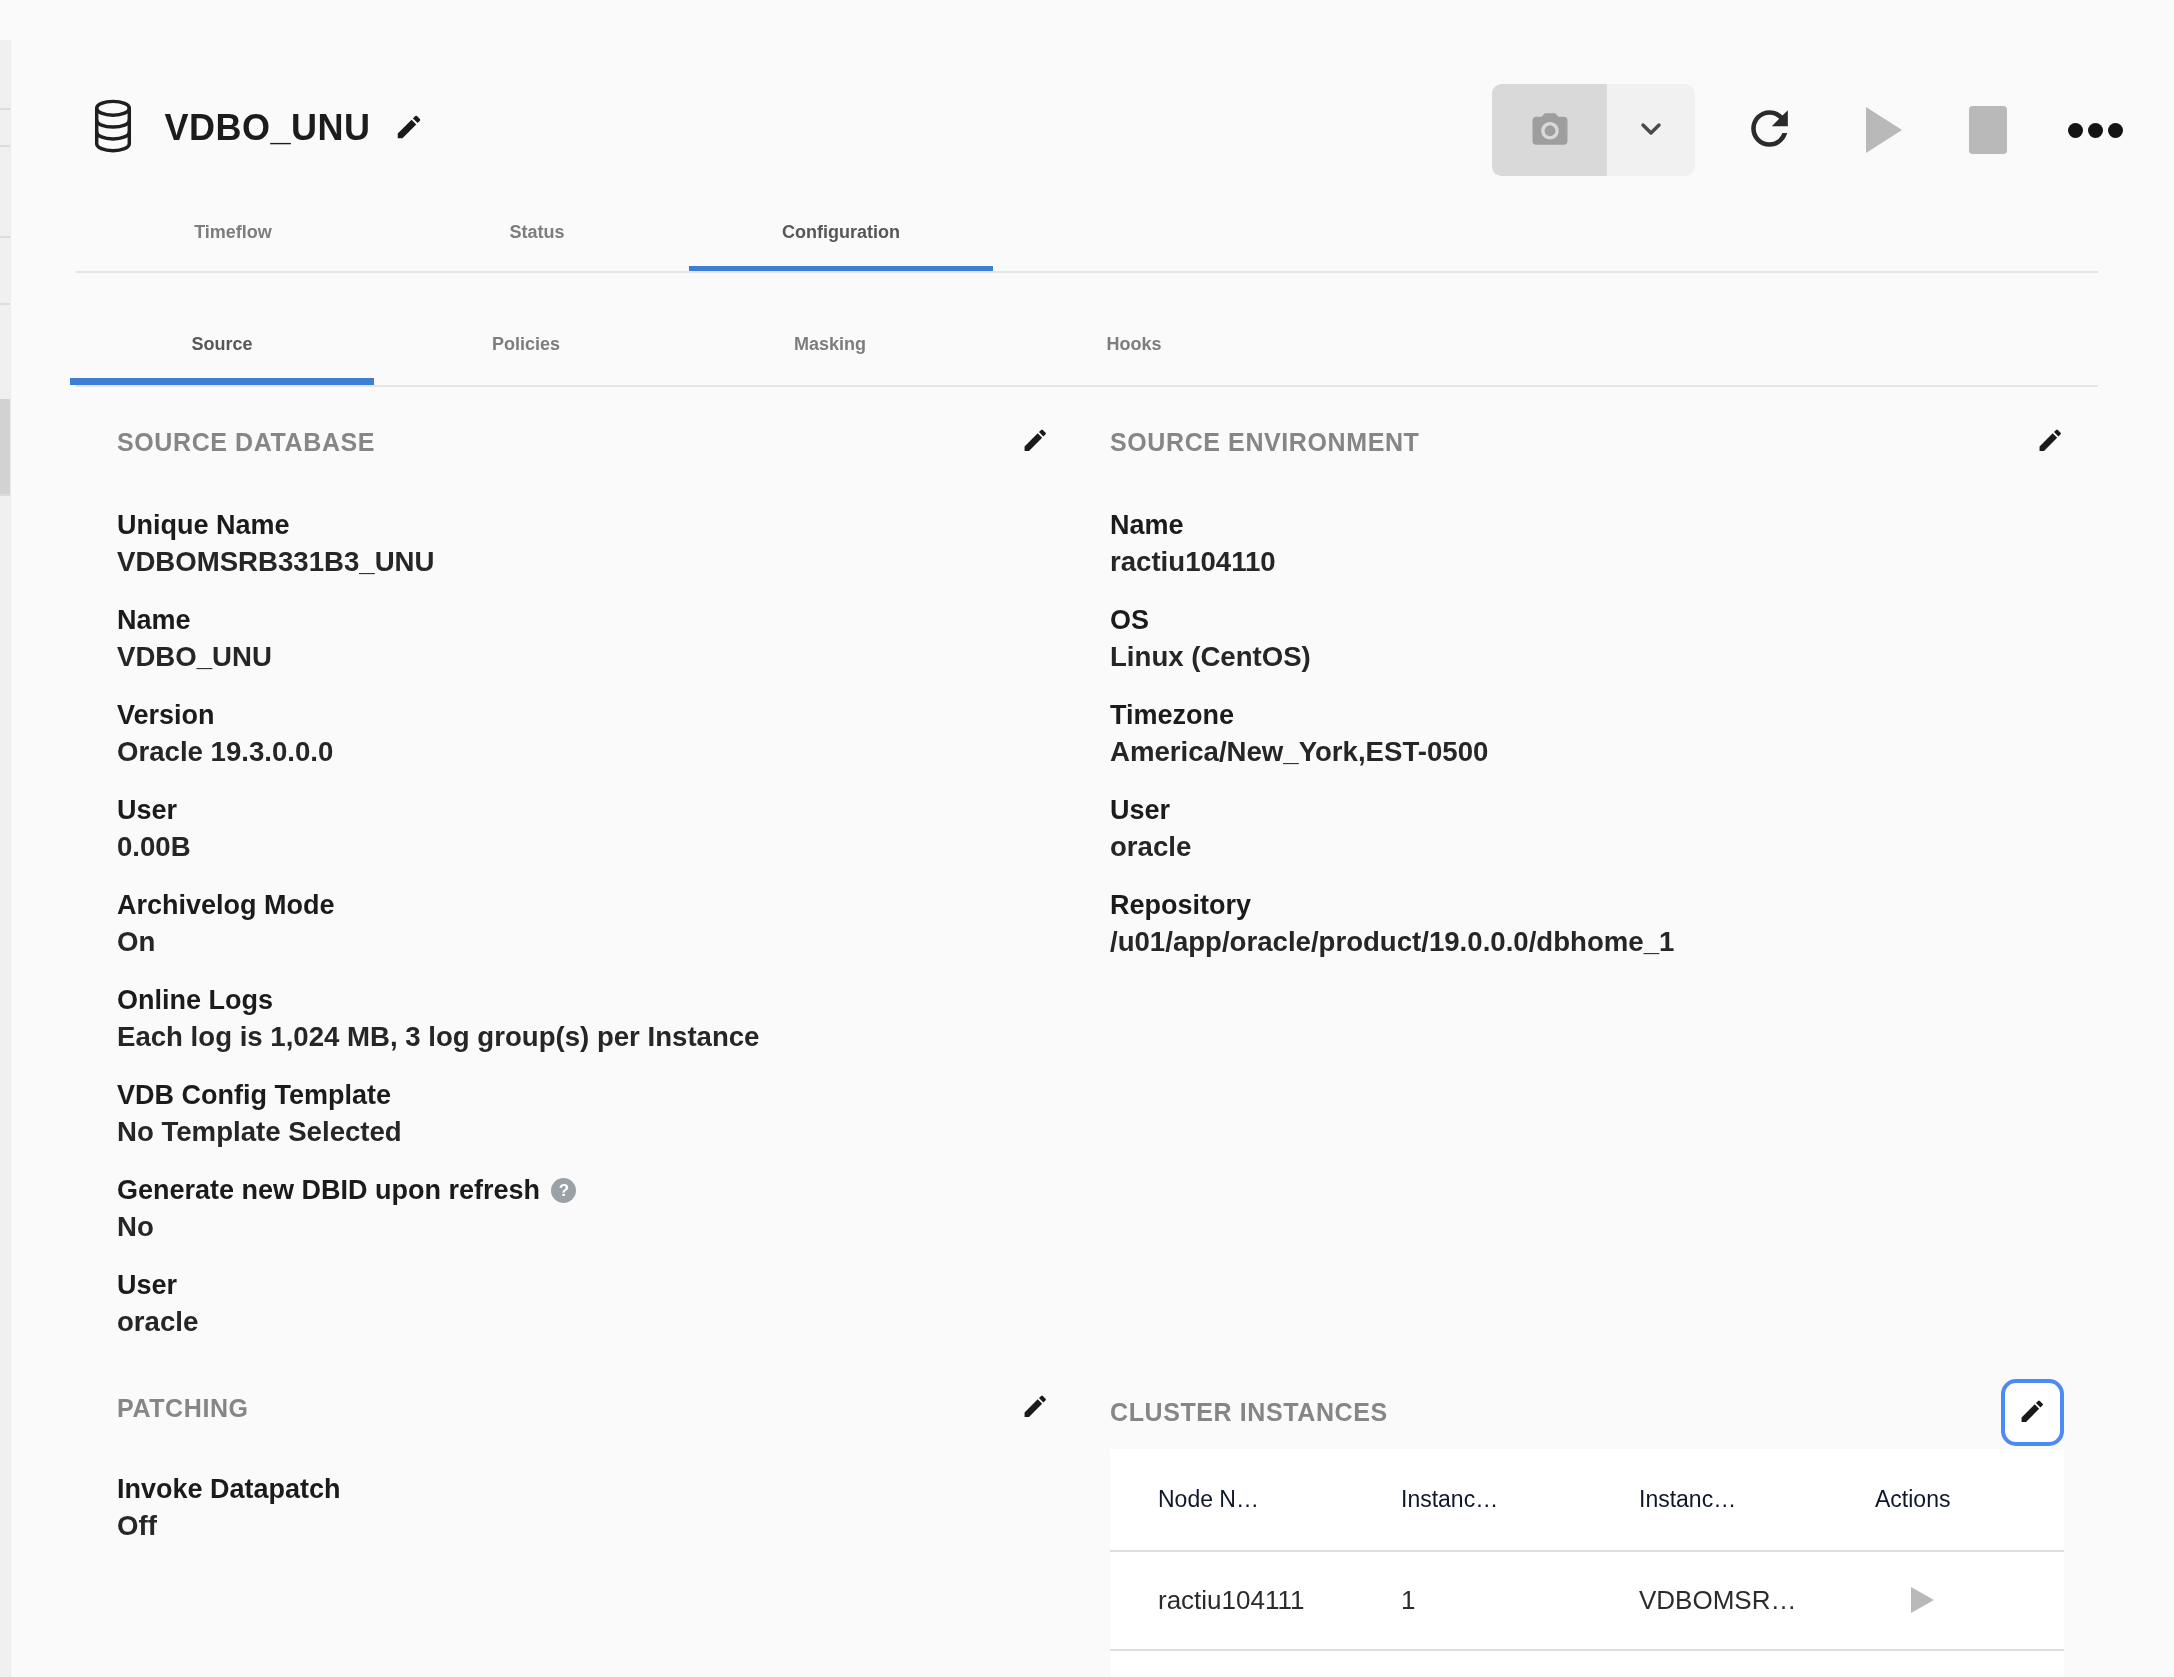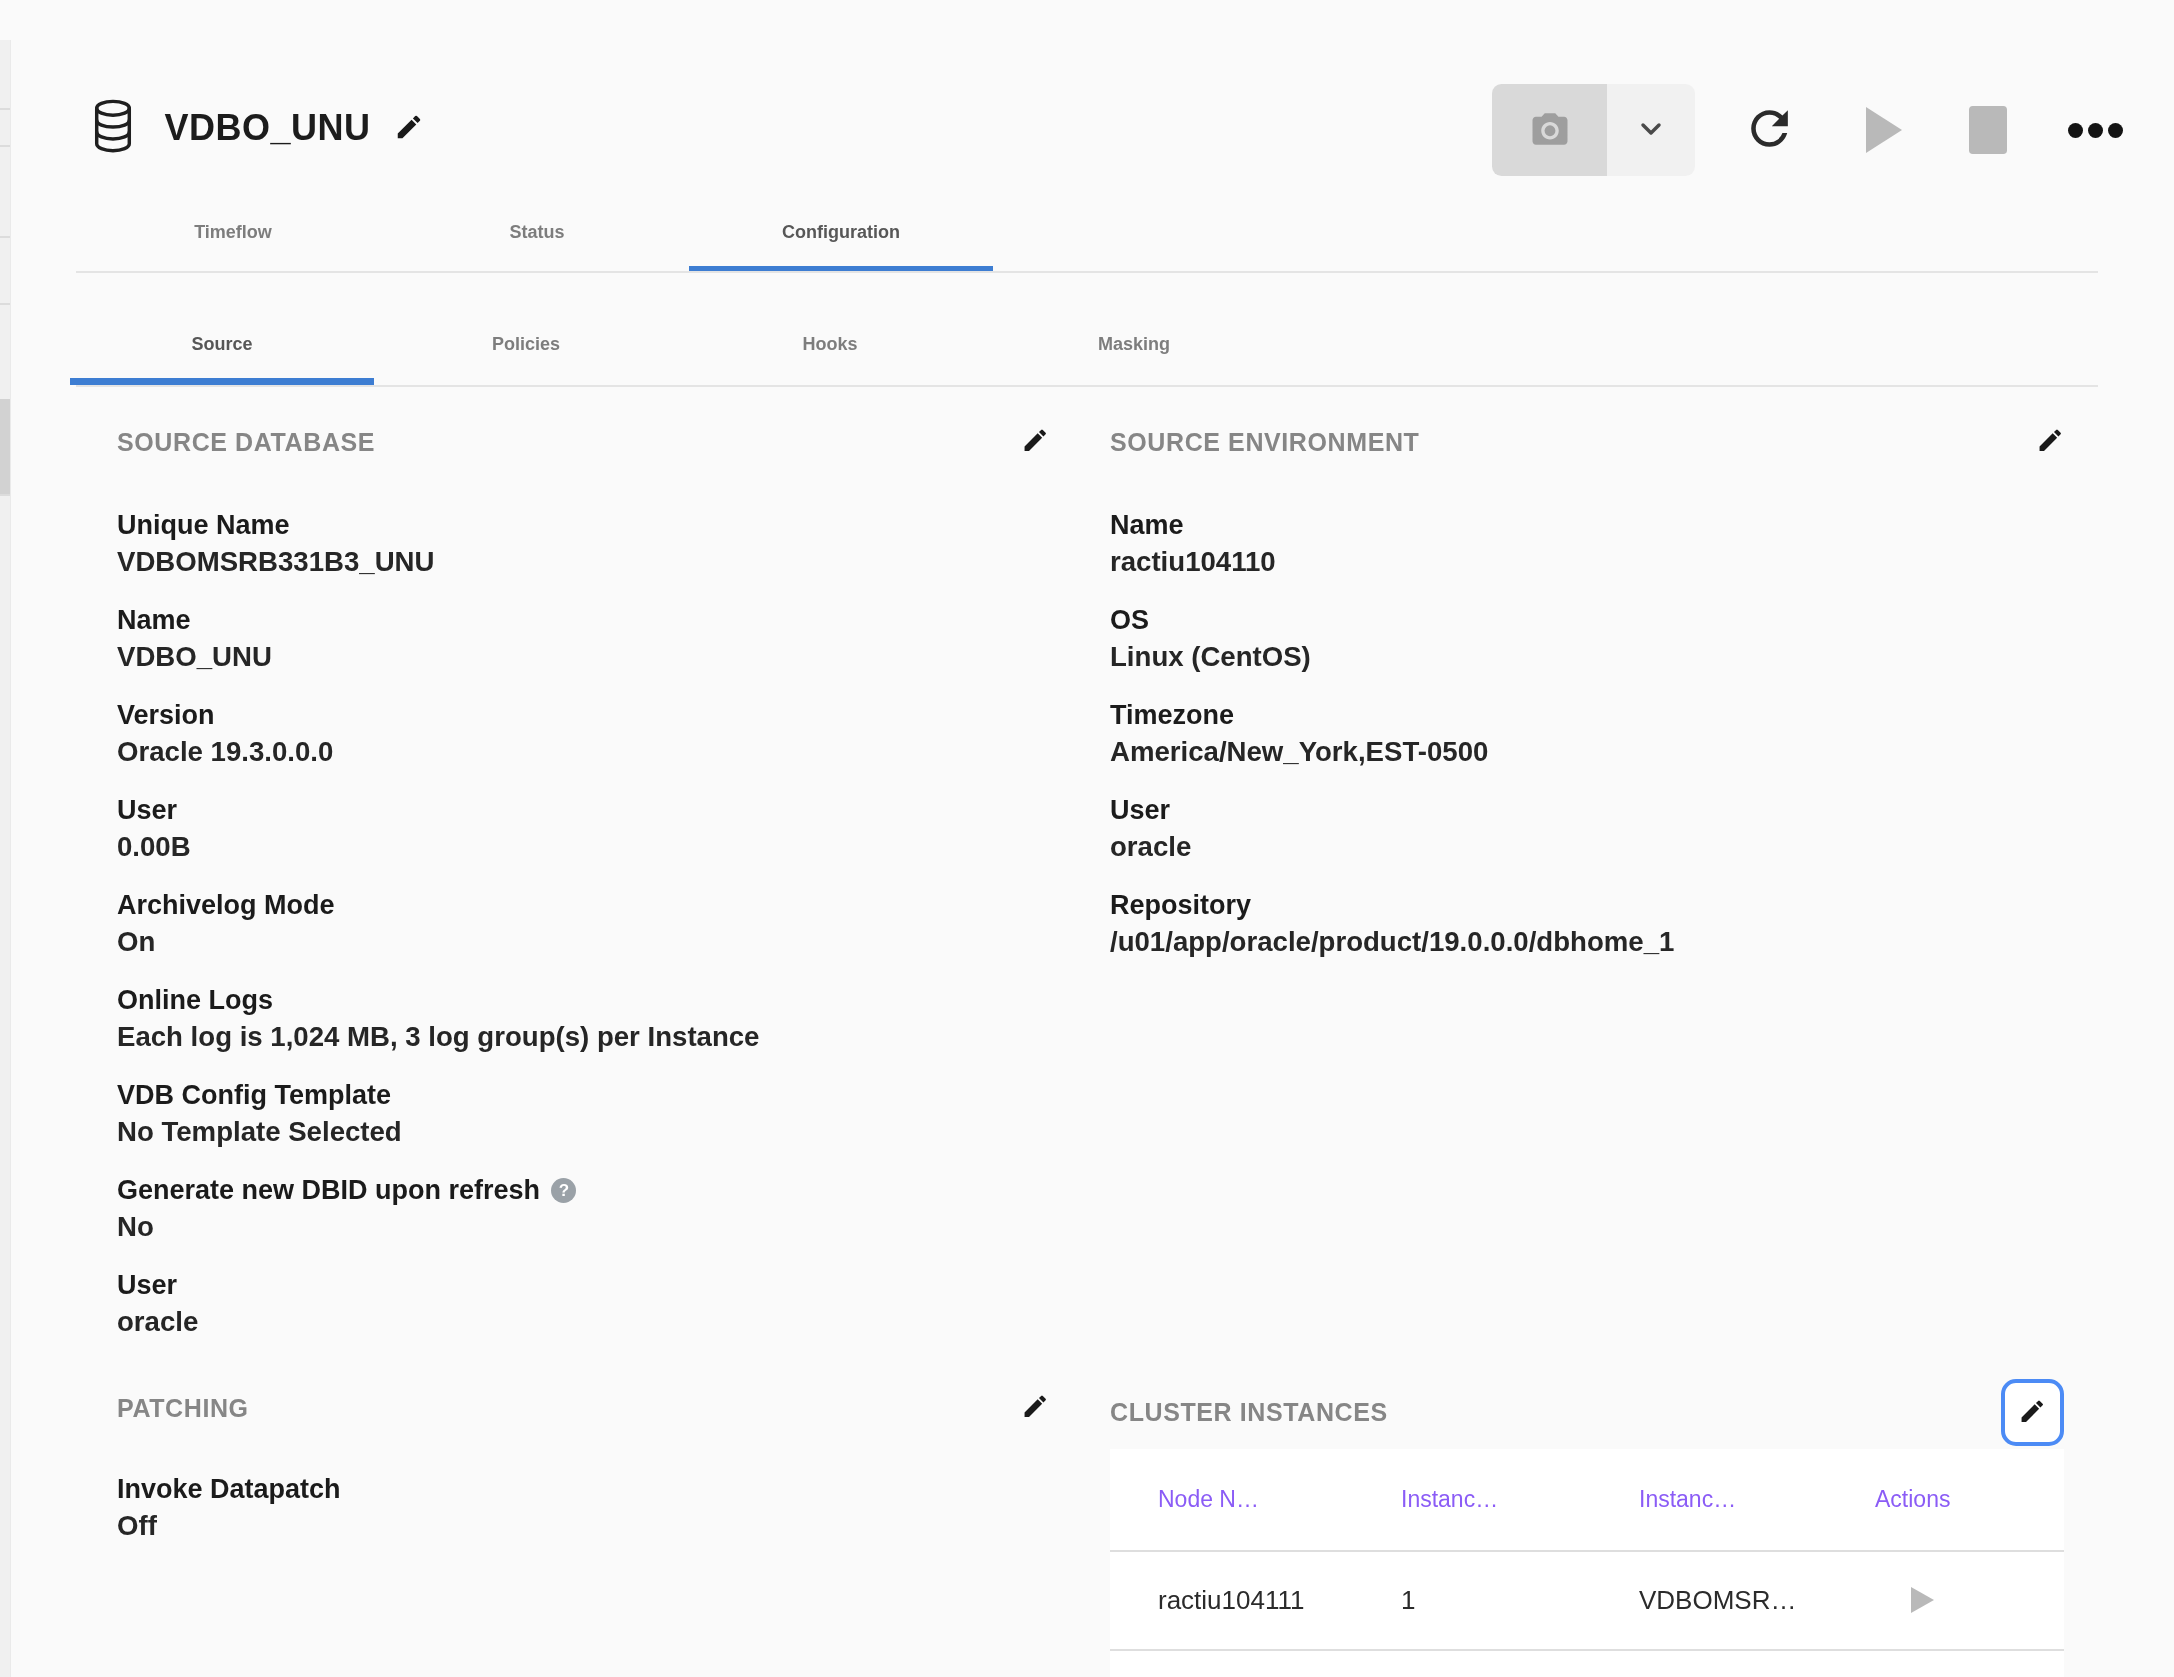--- a/index.html
+++ b/index.html
@@ -58,21 +58,21 @@
   .f-label{font-size:27px;font-weight:700;line-height:36px;color:#1b1b1b;display:flex;align-items:center;}
   .f-value{font-size:27.6px;font-weight:700;line-height:38px;color:#262626;}
   .help{display:inline-block;width:25px;height:25px;margin-left:11.4px;border-radius:50%;
         background:#9aa1a7;color:#fff;font-size:17px;font-weight:700;line-height:25px;
         text-align:center;cursor:pointer;}
 
   
   .tbl-card{position:absolute;left:1110px;top:1409px;width:954px;height:270px;background:#ffffff;}
   .tbl-grid{display:grid;grid-template-columns:243px 238px 236px auto;align-items:center;
             padding-left:48px;box-sizing:border-box;}
-  .tbl-head{height:101px;color:#8b5cf6;font-size:23px;font-weight:400;}
+  .tbl-head{height:101px;color:#0f172a;font-size:23px;font-weight:400;}
   .tbl-div{height:1.9px;background:#dedede;}
   .tbl-row{height:97px;color:#2b2b2b;font-size:26px;cursor:pointer;}
   .row-play{width:0;height:0;border-left:23px solid #b9b9b9;border-top:13.3px solid transparent;
             border-bottom:13.3px solid transparent;margin-left:36px;cursor:pointer;}
 </style>
 </head>
 <body>
 
 <div class="page">
 
@@ -147,22 +147,22 @@
       <div class="tab-underline"></div>
     </div>
   </div>
   <div class="rule rule-tabs"></div>
 
   <div class="subtabs">
     <div class="tab active"><span>Source</span>
       <div class="tab-underline"></div>
     </div>
     <div class="tab"><span>Policies</span></div>
+    <div class="tab"><span>Masking</span></div>
     <div class="tab"><span>Hooks</span></div>
-    <div class="tab"><span>Masking</span></div>
   </div>
   <div class="rule rule-subtabs"></div>
 
   <div class="col col-ldb">
     <div class="sec-head">
       <span class="sec-title">SOURCE DATABASE</span>
       <span class="pencil-btn">
         <span>
           <svg width="28.5" height="28.5" viewBox="0 0 24 24" fill="#1a1a1a">
               <path d="M3 17.25V21h3.75L17.81 9.94l-3.75-3.75L3 17.25zm17.71-10.21a.996.996 0 0 0 0-1.41l-2.34-2.34a.996.996 0 0 0-1.41 0l-1.83 1.83 3.75 3.75 1.83-1.83z"></path>

